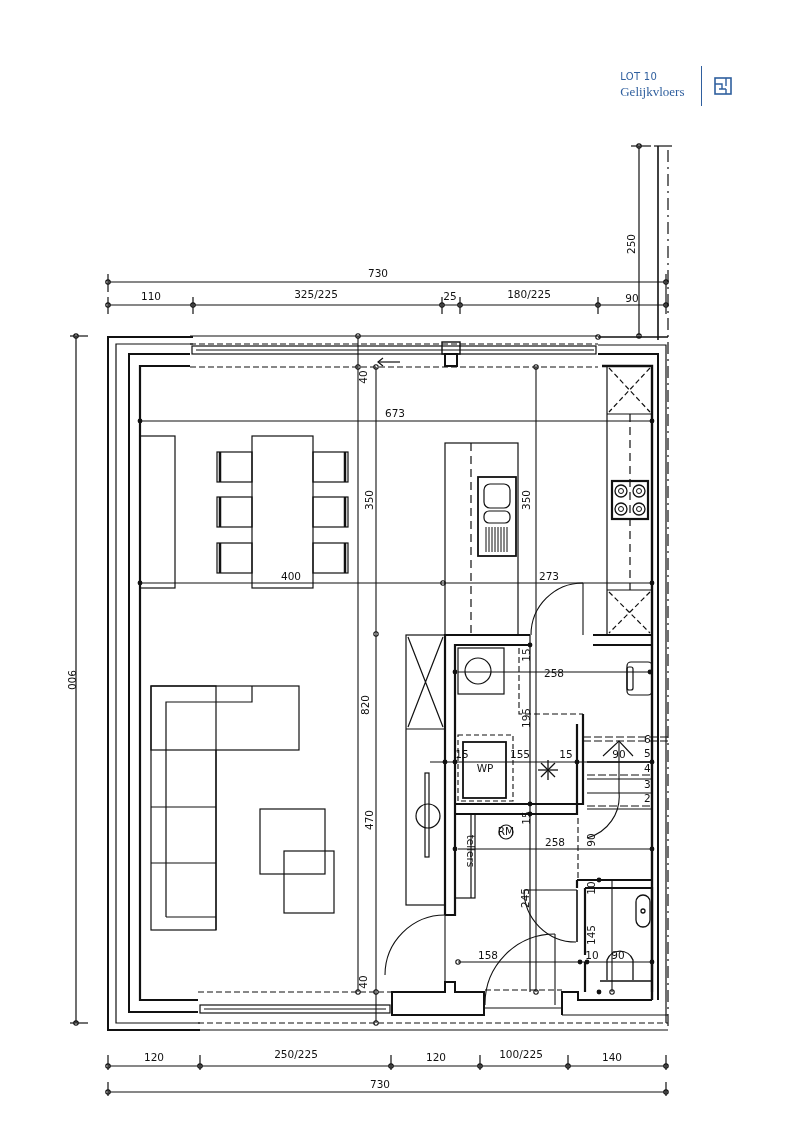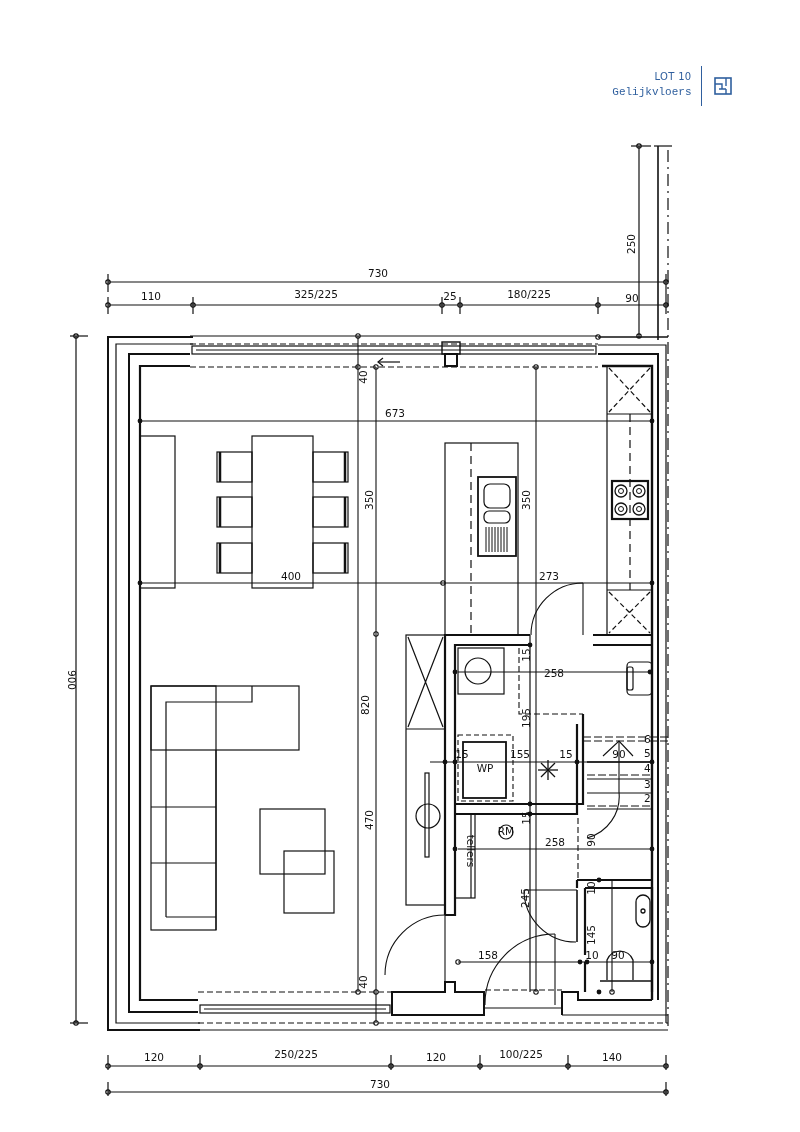--- a/index.html
+++ b/index.html
@@ -1,20 +1,20 @@
 <!DOCTYPE html>
 <html><head>
 <meta charset="utf-8">
 <style>
   html, body { margin:0; padding:0; background:#ffffff; }
   body { width:800px; height:1132px; position:relative; overflow:hidden; font-family:"DejaVu Sans", sans-serif; }
   .header { position:absolute; top:66px; right:68px; display:flex; align-items:center; }
-  .header-text { text-align:right; margin-right:9px; }
+  .header-text { margin-right:16px; }
   .lot { font-family:"DejaVu Sans", sans-serif; font-size:10px; color:#2f5f9e; letter-spacing:0.3px; line-height:12px; }
-  .floor { font-family:Liberation Mono, monospace; font-size:11px; color:#2f5f9e; line-height:18px; }
+  .floor { font-family:Liberation Serif, serif; font-size:13px; color:#2f5f9e; line-height:18px; }
   .divider { width:1.5px; height:40px; background:#2f5f9e; margin-right:12px; }
   .plan-icon { width:18px; height:18px; }
   svg.plan { position:absolute; left:0; top:0; }
   svg.plan text { font-family:"DejaVu Sans", sans-serif; font-size:10.5px; fill:#111; }
   .w { stroke:#111; fill:none; }
 </style>
 </head>
 <body>
 
 <div class="header">

